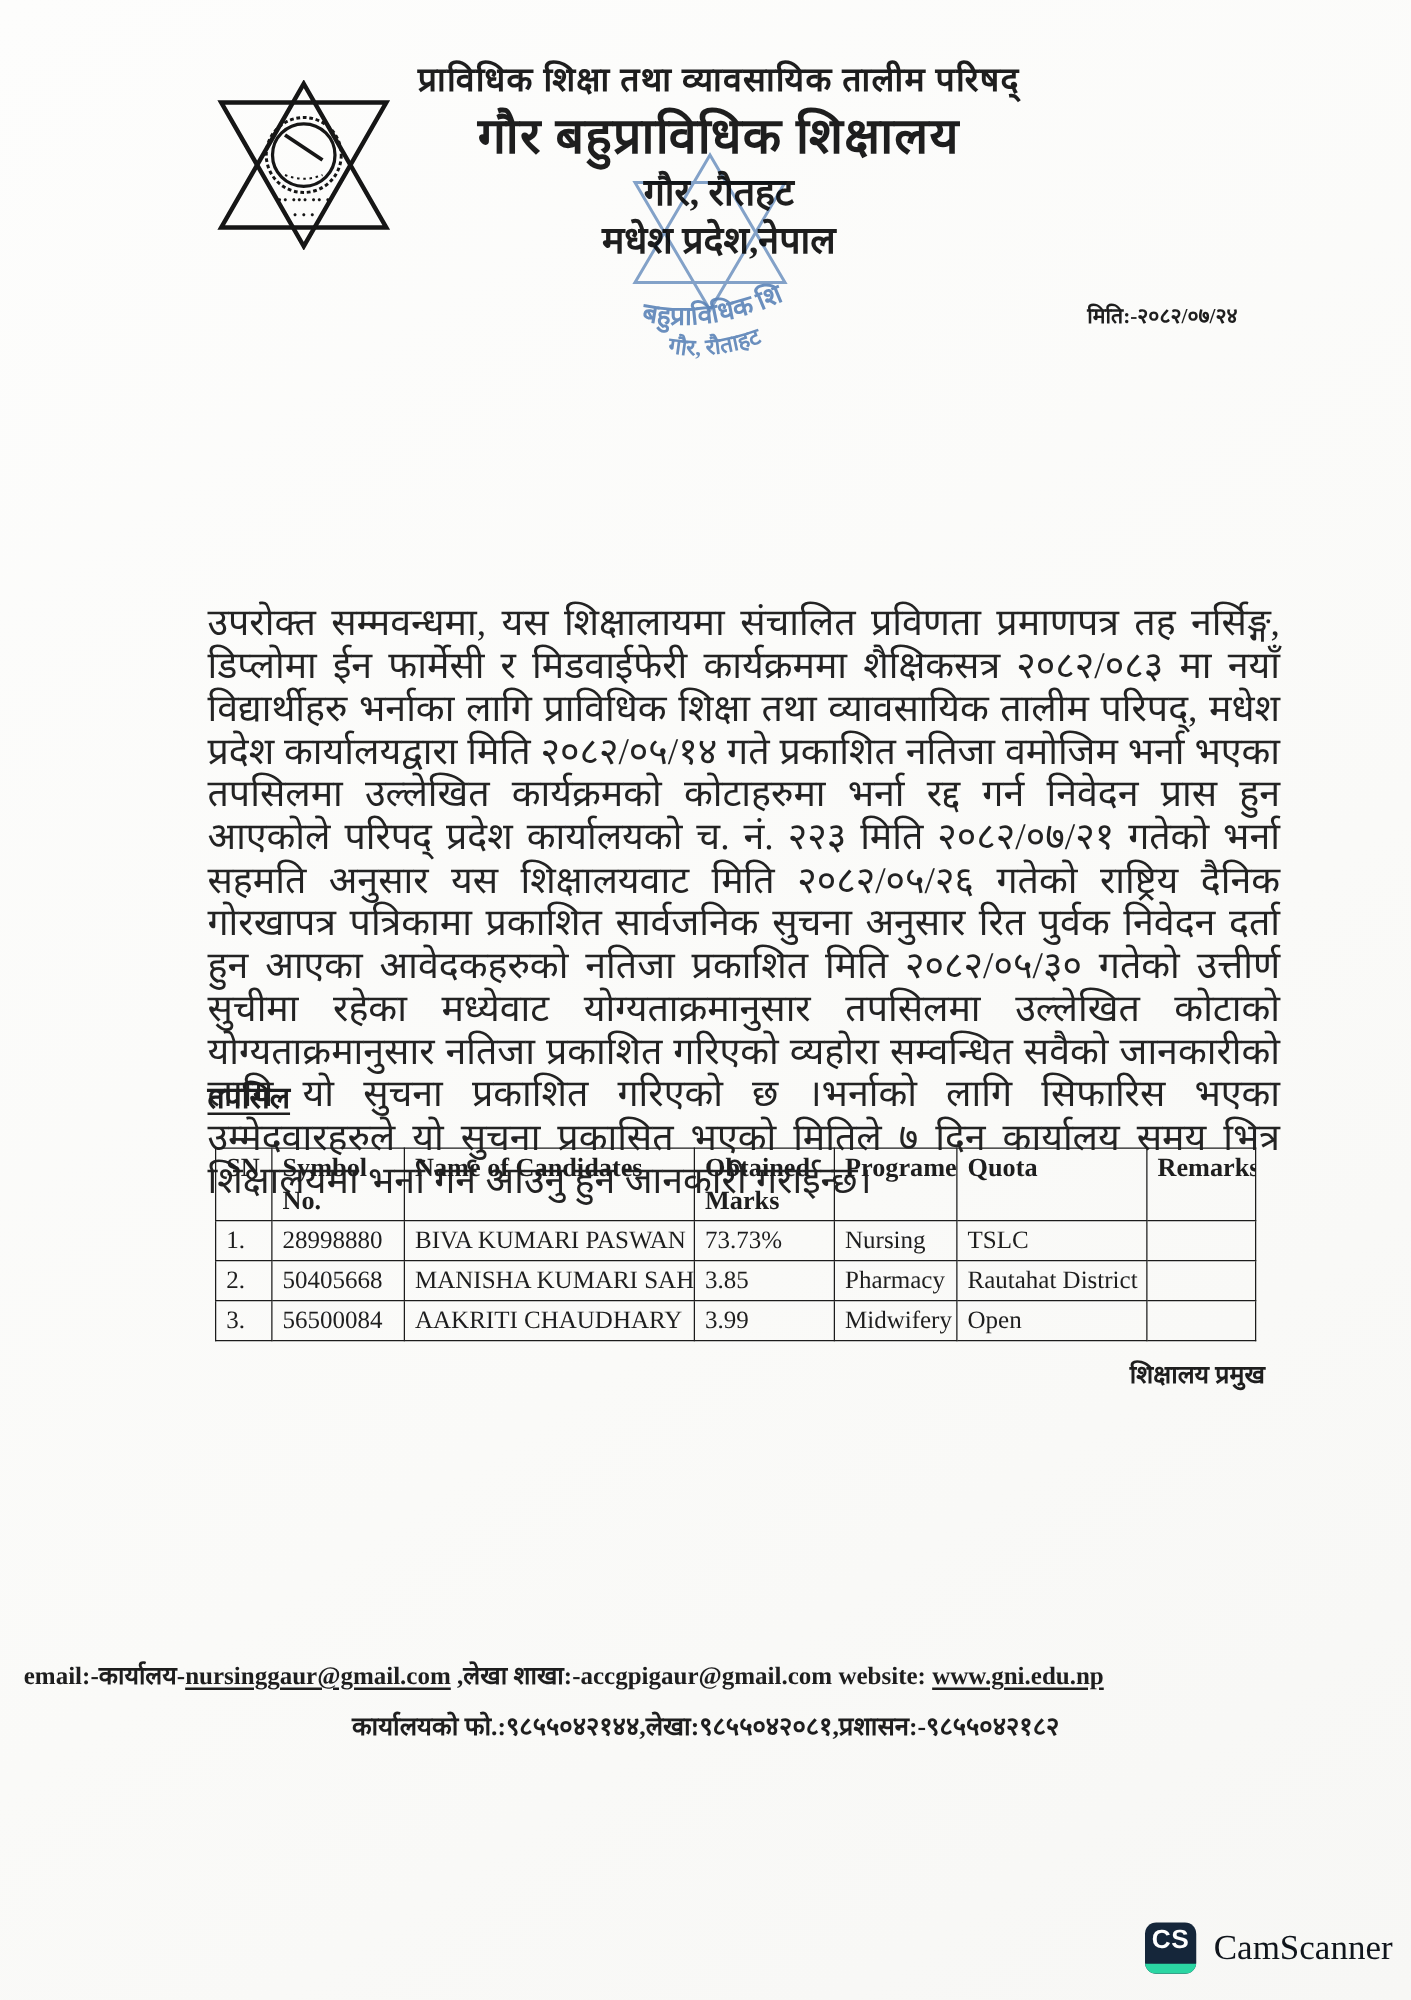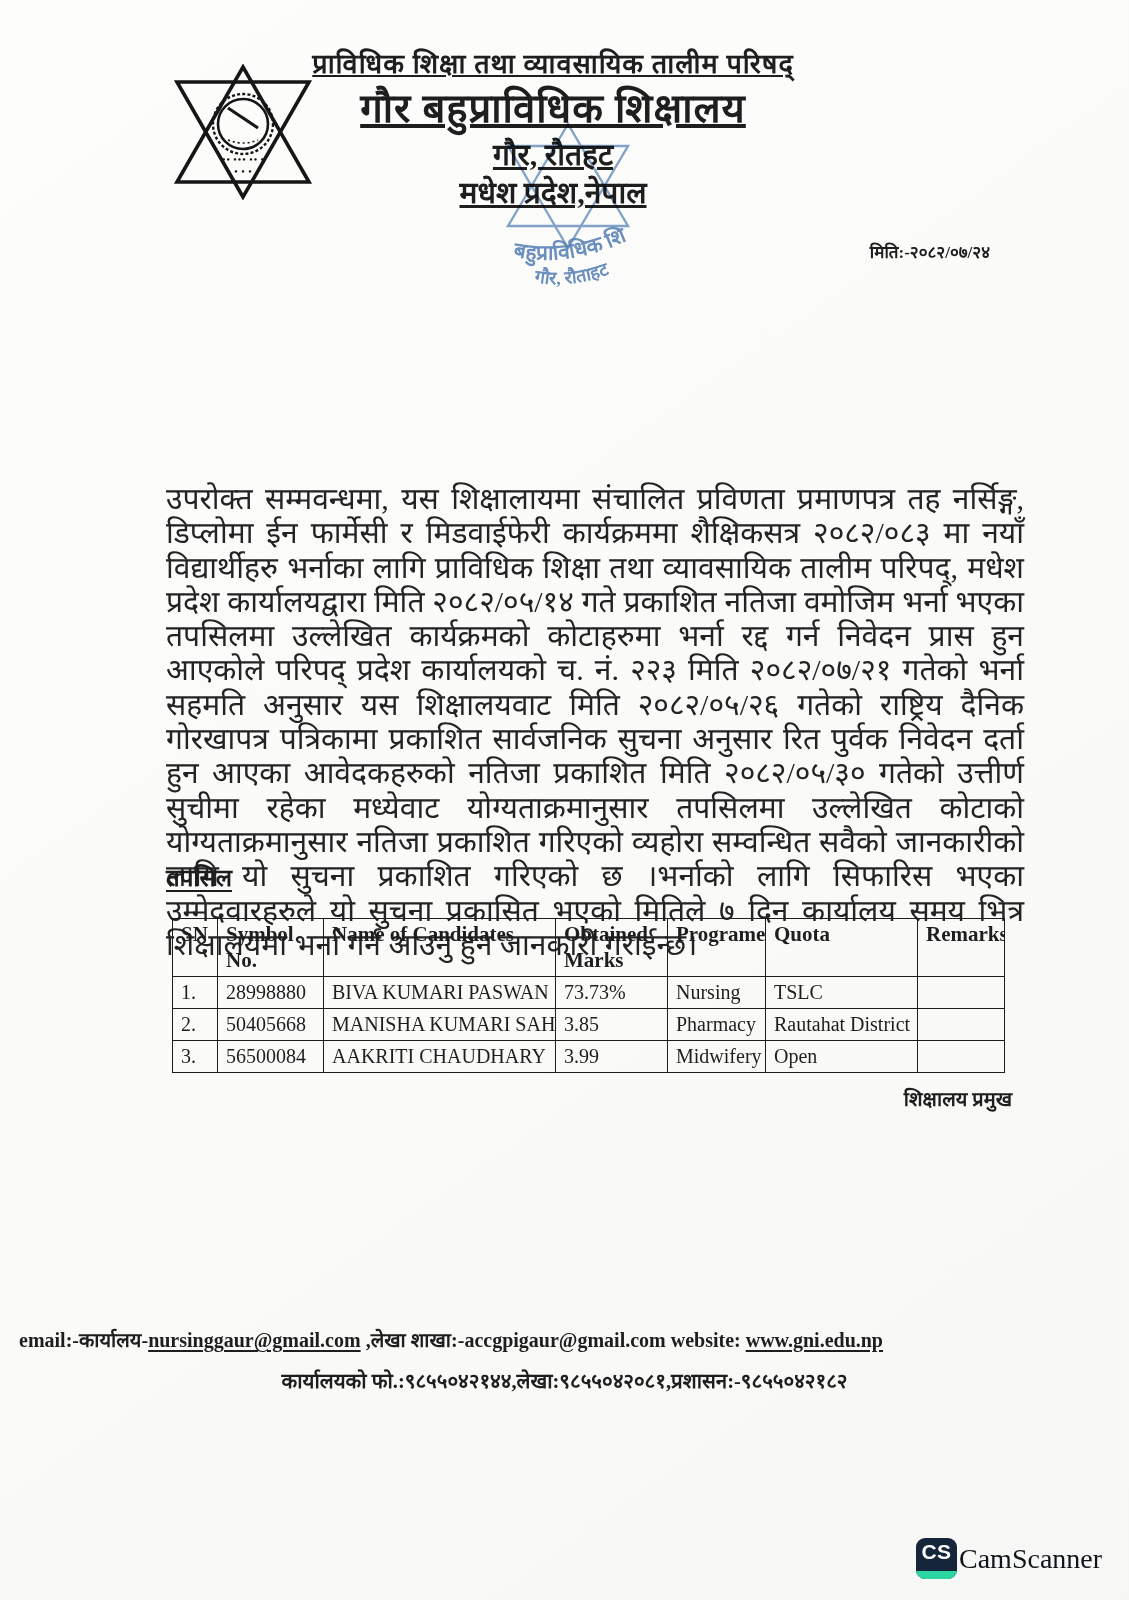--- a/index.html
+++ b/index.html
@@ -6,21 +6,21 @@
   .page{
     position:relative;width:1129px;height:1600px;margin:0 auto;
     background:linear-gradient(145deg,#fdfdfc 0%,#fafaf8 60%,#f7f7f5 100%);
     overflow:hidden;
     font-family:"Liberation Serif","DejaVu Serif",serif;
     color:#1e1e1e;
   }
   .abs{position:absolute;}
   
   .logo-wrap{left:170px;top:64px;width:146px;height:136px;}
-  .hdr{left:138px;top:48px;width:830px;text-align:center;line-height:1.25;text-decoration:underline;}
+  .hdr{left:160px;top:48px;width:830px;text-align:center;line-height:1.25;}
   .hdr-org{font-size:27px;font-weight:600;letter-spacing:1px;}
   .hdr-school{font-size:40px;font-weight:700;margin-top:2px;letter-spacing:1px;}
   .hdr-loc1{font-size:30px;font-weight:700;margin-top:2px;}
   .hdr-loc2{font-size:30px;font-weight:700;margin-top:1px;}
   .stamp{left:448px;top:118px;width:240px;height:175px;opacity:.85;mix-blend-mode:multiply;pointer-events:none;}
   .date-line{right:139px;top:240px;font-size:17px;font-weight:600;}
   
   .title-block{left:0;top:348px;width:1129px;text-align:center;font-weight:700;font-size:26px;line-height:37px;}
   
   .body-par{left:166px;top:482px;width:858px;font-size:30px;line-height:34.3px;text-align:justify;color:#232323;}
@@ -32,21 +32,21 @@
   table.res td{font-size:20px;height:27px;line-height:27px;}
   .c-sn{width:45px;}.c-sym{width:106px;}.c-name{width:232px;}.c-marks{width:112px;}
   .c-prog{width:98px;}.c-quota{width:152px;}.c-rem{width:87px;}
   
   .signature{right:117px;top:1085px;font-size:20px;font-weight:600;}
   
   .footer1{left:0;top:1326px;width:902px;text-align:center;font-size:20px;font-weight:700;}
   .footer1 .u{text-decoration:underline;text-underline-offset:3px;}
   .footer2{left:0;top:1366px;width:1129px;text-align:center;font-size:20.5px;font-weight:600;}
   
-  .cam{left:916px;top:1538px;display:flex;align-items:center;gap:2px;position:absolute;}
+  .cam{left:916px;top:1538px;display:flex;align-items:center;gap:14px;position:absolute;}
   .cs-icon{position:relative;width:41px;height:41px;background:#15263a;border-radius:9px;overflow:hidden;flex:0 0 auto;}
   .cs-icon .cs-txt{position:absolute;left:0;top:2px;width:100%;text-align:center;color:#ffffff;
     font-family:"Liberation Sans","DejaVu Sans",sans-serif;font-weight:700;font-size:21px;letter-spacing:.5px;}
   .cs-icon .cs-strip{position:absolute;left:0;bottom:0;width:100%;height:8px;background:#2bd6a3;}
   .cam-name{font-size:28px;color:#10151c;font-family:"Liberation Serif","DejaVu Serif",serif;}
 </style>
 </head>
 <body>
 
 <div class="page">

